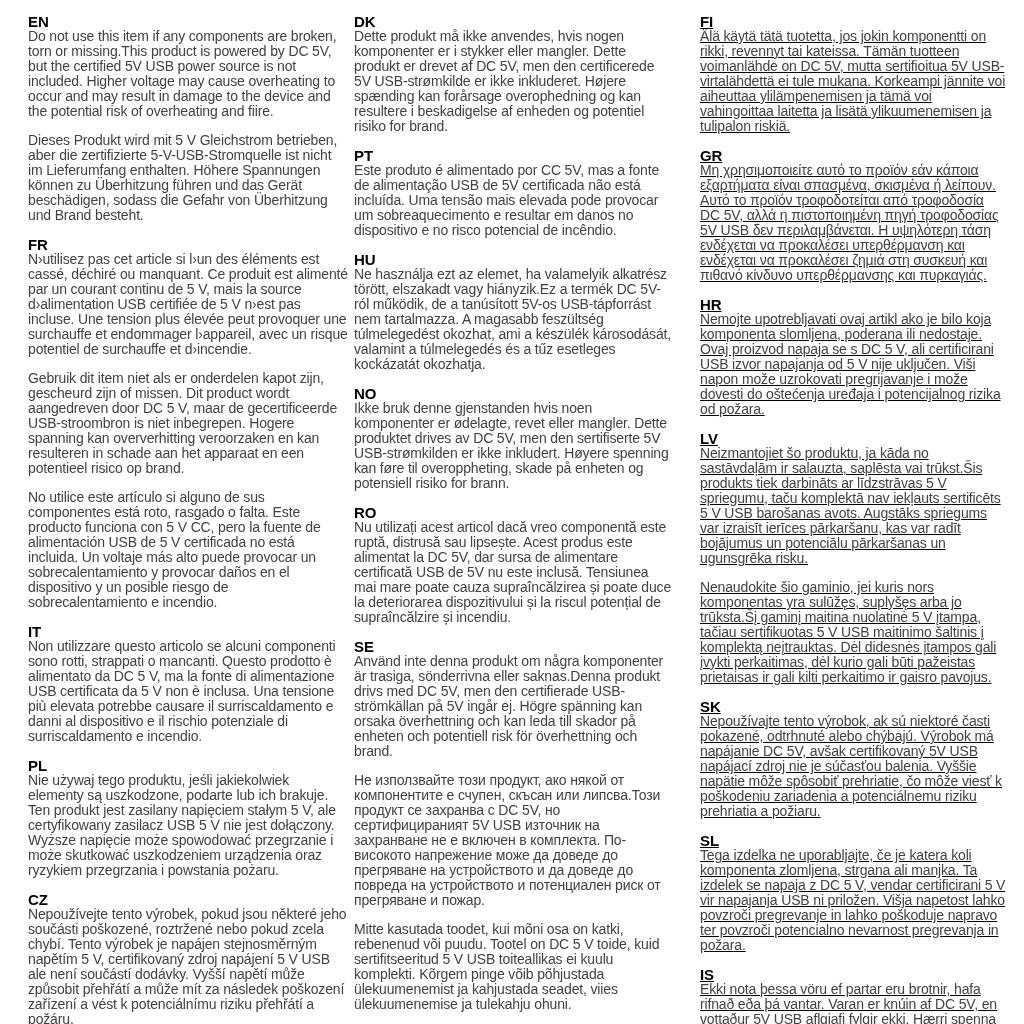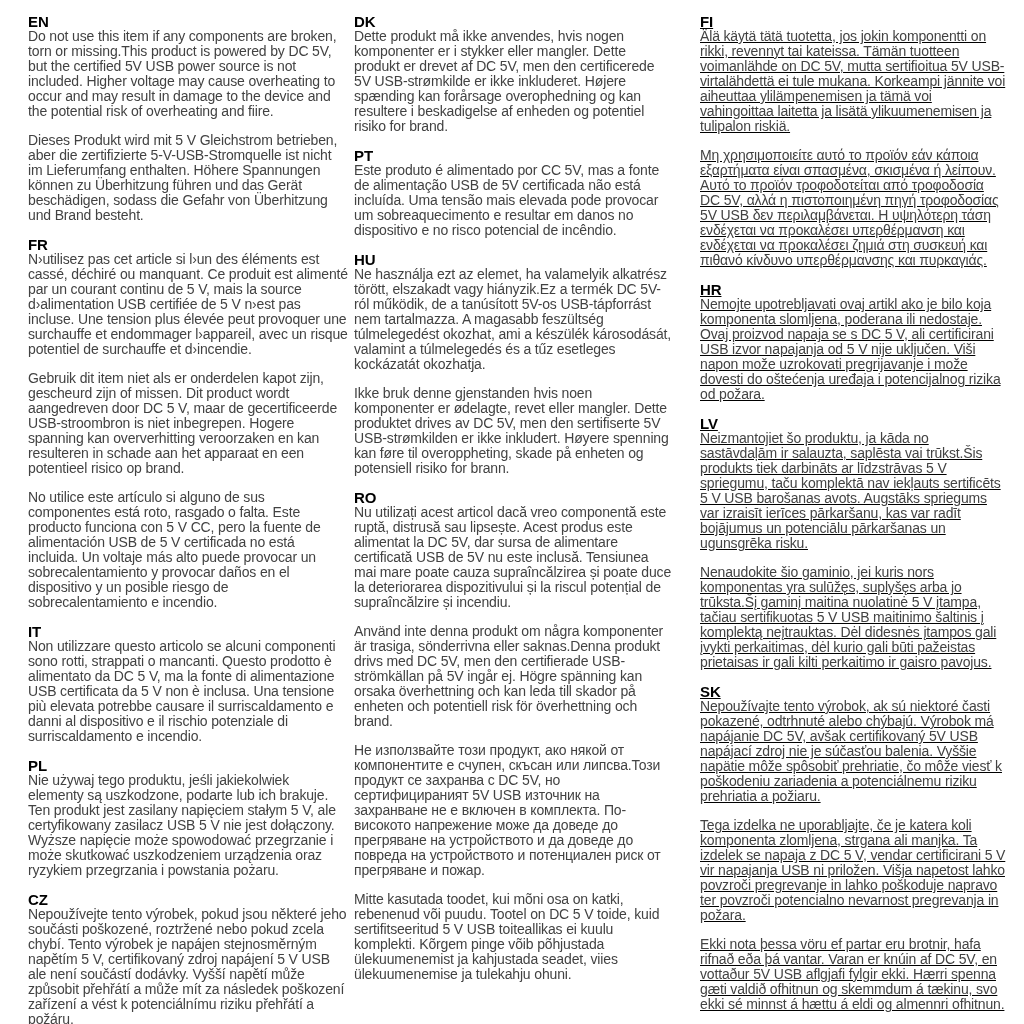--- a/index.html
+++ b/index.html
@@ -86,61 +86,66 @@
     </div>
     <div class="section">
       <div class="lang-code">PT</div>
       <p class="warning-text">Este produto é alimentado por CC 5V, mas a fonte de alimentação USB de 5V certificada não está incluída. Uma tensão mais elevada pode provocar um sobreaquecimento e resultar em danos no dispositivo e no risco potencial de incêndio.</p>
     </div>
     <div class="section">
       <div class="lang-code">HU</div>
       <p class="warning-text">Ne használja ezt az elemet, ha valamelyik alkatrész törött, elszakadt vagy hiányzik.Ez a termék DC 5V-ról működik, de a tanúsított 5V-os USB-tápforrást nem tartalmazza. A magasabb feszültség túlmelegedést okozhat, ami a készülék károsodását, valamint a túlmelegedés és a tűz esetleges kockázatát okozhatja.</p>
     </div>
     <div class="section">
+      <div class="lang-code">NO</div>
       <p class="warning-text">Ikke bruk denne gjenstanden hvis noen komponenter er ødelagte, revet eller mangler. Dette produktet drives av DC 5V, men den sertifiserte 5V USB-strømkilden er ikke inkludert. Høyere spenning kan føre til overoppheting, skade på enheten og potensiell risiko for brann.</p>
     </div>
     <div class="section">
       <div class="lang-code">RO</div>
       <p class="warning-text">Nu utilizați acest articol dacă vreo componentă este ruptă, distrusă sau lipsește. Acest produs este alimentat la DC 5V, dar sursa de alimentare certificată USB de 5V nu este inclusă. Tensiunea mai mare poate cauza supraîncălzirea și poate duce la deteriorarea dispozitivului și la riscul potențial de supraîncălzire și incendiu.</p>
     </div>
     <div class="section">
+      <div class="lang-code">SE</div>
       <p class="warning-text">Använd inte denna produkt om några komponenter är trasiga, sönderrivna eller saknas.Denna produkt drivs med DC 5V, men den certifierade USB-strömkällan på 5V ingår ej. Högre spänning kan orsaka överhettning och kan leda till skador på enheten och potentiell risk för överhettning och brand.</p>
     </div>
     <div class="section">
       <p class="warning-text">Не използвайте този продукт, ако някой от компонентите е счупен, скъсан или липсва.Този продукт се захранва с DC 5V, но сертифицираният 5V USB източник на захранване не е включен в комплекта. По-високото напрежение може да доведе до прегряване на устройството и да доведе до повреда на устройството и потенциален риск от прегряване и пожар.</p>
     </div>
     <div class="section">
       <p class="warning-text">Mitte kasutada toodet, kui mõni osa on katki, rebenenud või puudu. Tootel on DC 5 V toide, kuid sertifitseeritud 5 V USB toiteallikas ei kuulu komplekti. Kõrgem pinge võib põhjustada ülekuumenemist ja kahjustada seadet, viies ülekuumenemise ja tulekahju ohuni.</p>
     </div>
   </div>
 
   <div class="col col-3">
     <div class="section">
       <div class="lang-code">FI</div>
       <p class="warning-text">Älä käytä tätä tuotetta, jos jokin komponentti on rikki, revennyt tai kateissa. Tämän tuotteen voimanlähde on DC 5V, mutta sertifioitua 5V USB-virtalähdettä ei tule mukana. Korkeampi jännite voi aiheuttaa ylilämpenemisen ja tämä voi vahingoittaa laitetta ja lisätä ylikuumenemisen ja tulipalon riskiä.</p>
     </div>
     <div class="section">
+      <div class="lang-code">GR</div>
       <p class="warning-text">Μη χρησιμοποιείτε αυτό το προϊόν εάν κάποια εξαρτήματα είναι σπασμένα, σκισμένα ή λείπουν. Αυτό το προϊόν τροφοδοτείται από τροφοδοσία DC 5V, αλλά η πιστοποιημένη πηγή τροφοδοσίας 5V USB δεν περιλαμβάνεται. Η υψηλότερη τάση ενδέχεται να προκαλέσει υπερθέρμανση και ενδέχεται να προκαλέσει ζημιά στη συσκευή και πιθανό κίνδυνο υπερθέρμανσης και πυρκαγιάς.</p>
     </div>
     <div class="section">
       <div class="lang-code">HR</div>
       <p class="warning-text">Nemojte upotrebljavati ovaj artikl ako je bilo koja komponenta slomljena, poderana ili nedostaje. Ovaj proizvod napaja se s DC 5 V, ali certificirani USB izvor napajanja od 5 V nije uključen. Viši napon može uzrokovati pregrijavanje i može dovesti do oštećenja uređaja i potencijalnog rizika od požara.</p>
     </div>
     <div class="section">
       <div class="lang-code">LV</div>
       <p class="warning-text">Neizmantojiet šo produktu, ja kāda no sastāvdaļām ir salauzta, saplēsta vai trūkst.Šis produkts tiek darbināts ar līdzstrāvas 5 V spriegumu, taču komplektā nav iekļauts sertificēts 5 V USB barošanas avots. Augstāks spriegums var izraisīt ierīces pārkaršanu, kas var radīt bojājumus un potenciālu pārkaršanas un ugunsgrēka risku.</p>
     </div>
     <div class="section">
       <p class="warning-text">Nenaudokite šio gaminio, jei kuris nors komponentas yra sulūžęs, suplyšęs arba jo trūksta.Šį gaminį maitina nuolatinė 5 V įtampa, tačiau sertifikuotas 5 V USB maitinimo šaltinis į komplektą neįtrauktas. Dėl didesnės įtampos gali įvykti perkaitimas, dėl kurio gali būti pažeistas prietaisas ir gali kilti perkaitimo ir gaisro pavojus.</p>
     </div>
     <div class="section">
       <div class="lang-code">SK</div>
       <p class="warning-text">Nepoužívajte tento výrobok, ak sú niektoré časti pokazené, odtrhnuté alebo chýbajú. Výrobok má napájanie DC 5V, avšak certifikovaný 5V USB napájací zdroj nie je súčasťou balenia. Vyššie napätie môže spôsobiť prehriatie, čo môže viesť k poškodeniu zariadenia a potenciálnemu riziku prehriatia a požiaru.</p>
     </div>
     <div class="section">
+      <div class="lang-code">SL</div>
       <p class="warning-text">Tega izdelka ne uporabljajte, če je katera koli komponenta zlomljena, strgana ali manjka. Ta izdelek se napaja z DC 5 V, vendar certificirani 5 V vir napajanja USB ni priložen. Višja napetost lahko povzroči pregrevanje in lahko poškoduje napravo ter povzroči potencialno nevarnost pregrevanja in požara.</p>
     </div>
     <div class="section">
+      <div class="lang-code">IS</div>
       <p class="warning-text">Ekki nota þessa vöru ef partar eru brotnir, hafa rifnað eða þá vantar. Varan er knúin af DC 5V, en vottaður 5V USB aflgjafi fylgir ekki. Hærri spenna gæti valdið ofhitnun og skemmdum á tækinu, svo ekki sé minnst á hættu á eldi og almennri ofhitnun.</p>
     </div>
   </div>
 
 </div>
 
 </body></html>

